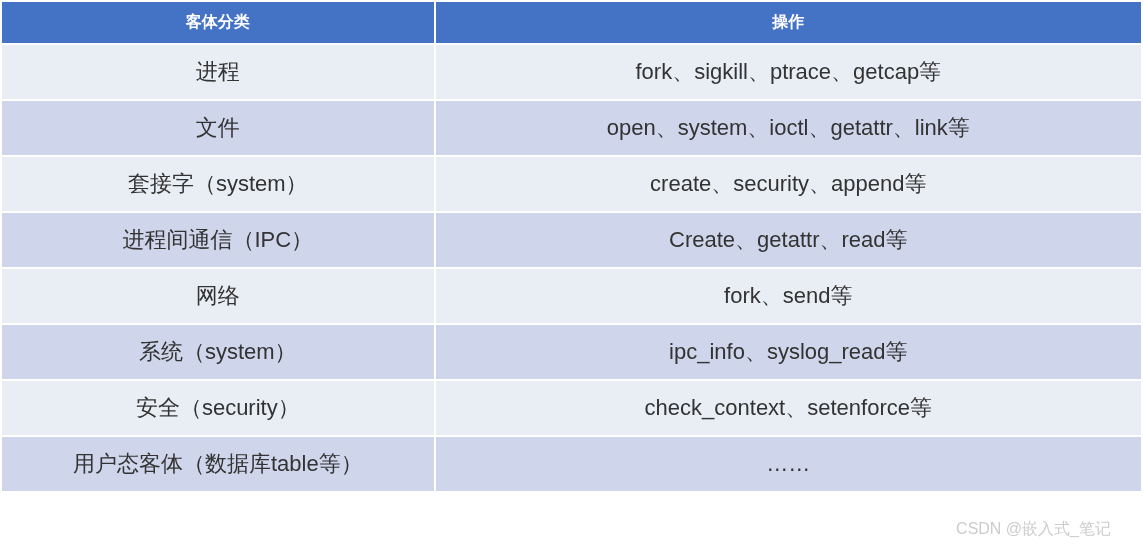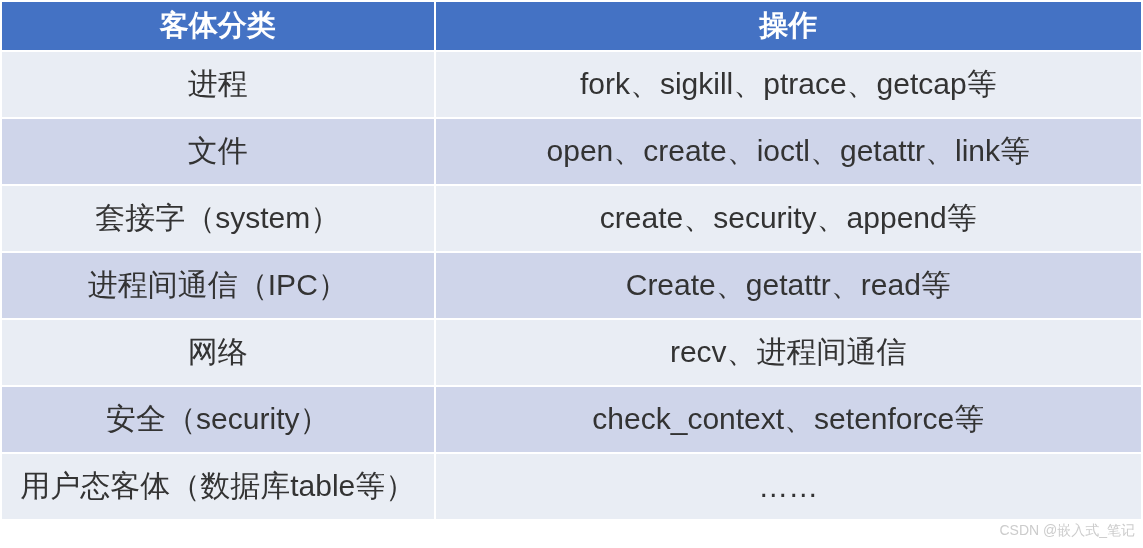--- a/index.html
+++ b/index.html
@@ -15,50 +15,50 @@
       position: relative;
     }
     .table {
       width: 100%;
       border-collapse: collapse;
     }
     .table th {
       background-color: #4472c4;
       color: #ffffff;
       font-weight: bold;
-      font-size: 29px;
-      padding: 4px 0;
+      font-size: 16px;
+      padding: 10px 0;
       text-align: center;
       border: 2px solid #ffffff;
       margin-left: 37px;
     }
     .table td {
-      font-size: 30px;
+      font-size: 22px;
       color: #333333;
       padding: 12px 8px;
       text-align: center;
       border: 2px solid #ffffff;
     }
     .table tbody tr:nth-child(odd) td {
       background-color: #e9edf4;
     }
     .table tbody tr:nth-child(even) td {
       background-color: #cfd5ea;
     }
     .col-category {
       width: 38%;
     }
     .col-operation {
       width: 62%;
     }
     .watermark {
       position: absolute;
       bottom: 8px;
-      right: 8px;
-      font-size: 14px;
+      right: 32px;
+      font-size: 16px;
       color: #cccccc;
       font-family: Arial, sans-serif;
     }
   </style>
 </head>
 <body>
 
 <table class="table">
   <thead>
     <tr>
@@ -66,33 +66,37 @@
       <th class="col-operation">操作</th>
     </tr>
   </thead>
   <tbody>
     <tr>
       <td>进程</td>
       <td>fork、sigkill、ptrace、getcap等</td>
     </tr>
     <tr>
       <td>文件</td>
-      <td>open、create、ioctl、getattr、link等</td>
+      <td>open、system、ioctl、getattr、link等</td>
     </tr>
     <tr>
       <td>套接字（system）</td>
       <td>create、security、append等</td>
     </tr>
     <tr>
       <td>进程间通信（IPC）</td>
       <td>Create、getattr、read等</td>
     </tr>
     <tr>
       <td>网络</td>
-      <td>recv、进程间通信</td>
+      <td>fork、send等</td>
+    </tr>
+    <tr>
+      <td>系统（system）</td>
+      <td>ipc_info、syslog_read等</td>
     </tr>
     <tr>
       <td>安全（security）</td>
       <td>check_context、setenforce等</td>
     </tr>
     <tr>
       <td>用户态客体（数据库table等）</td>
       <td>……</td>
     </tr>
   </tbody>

